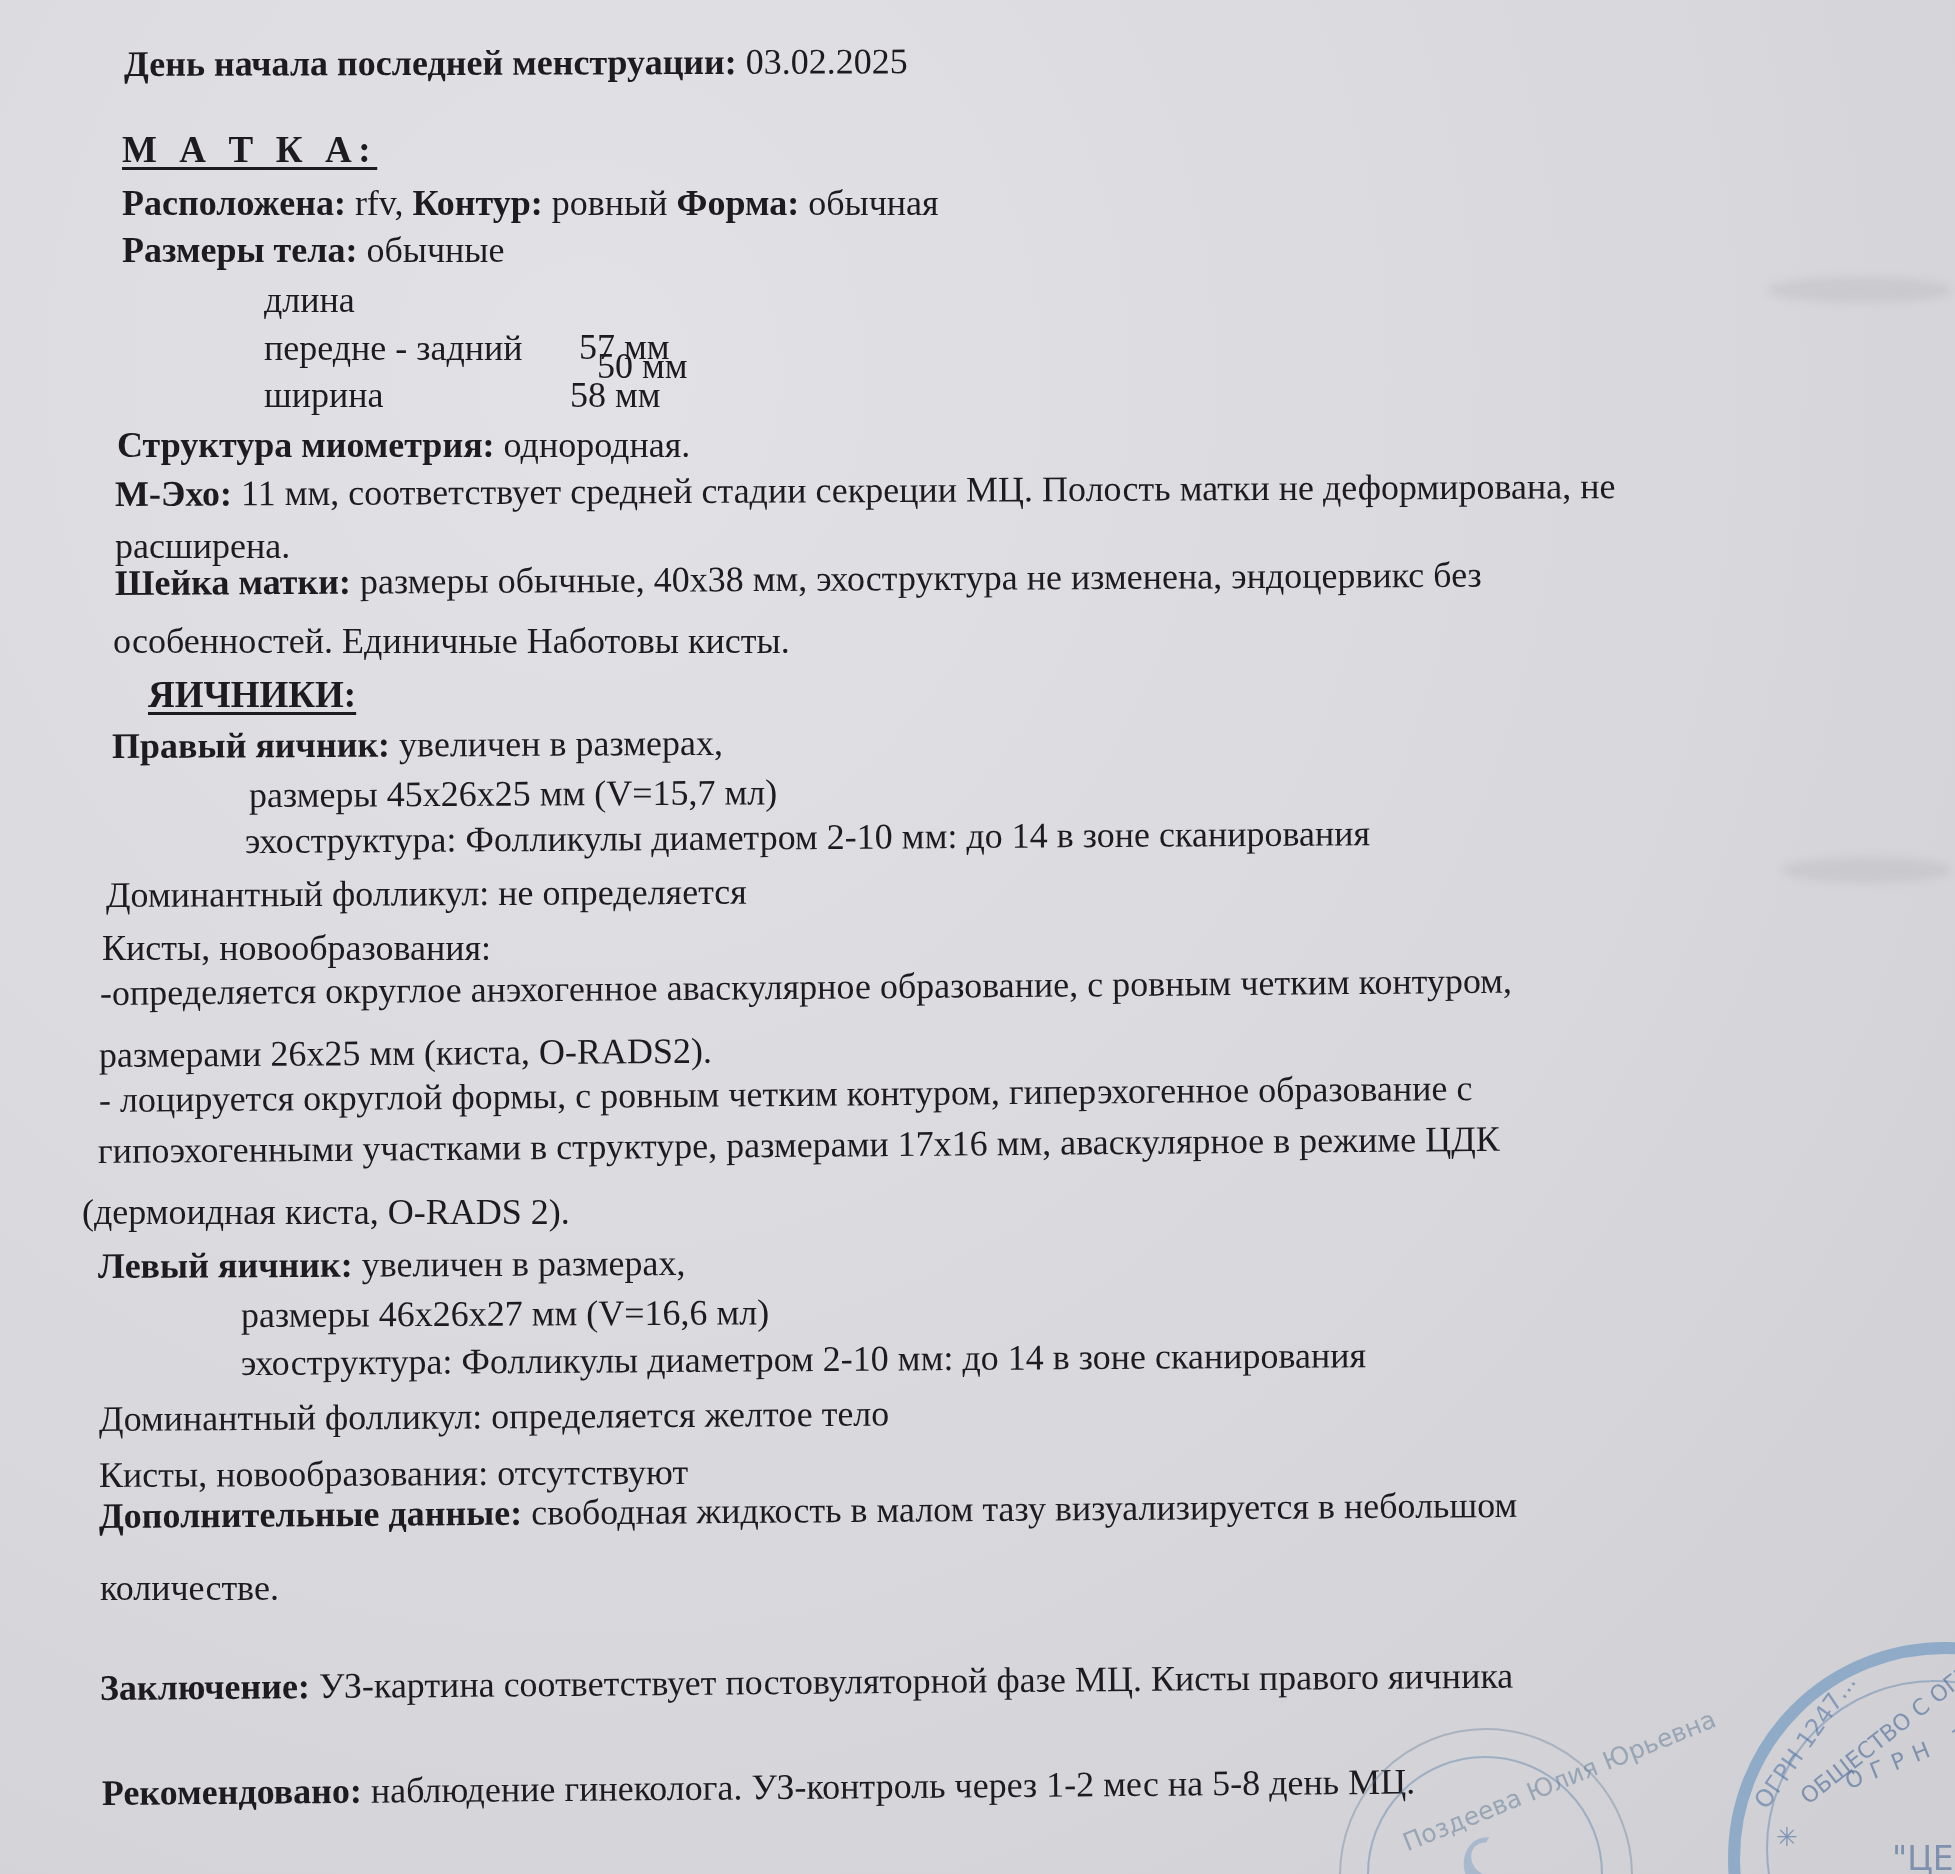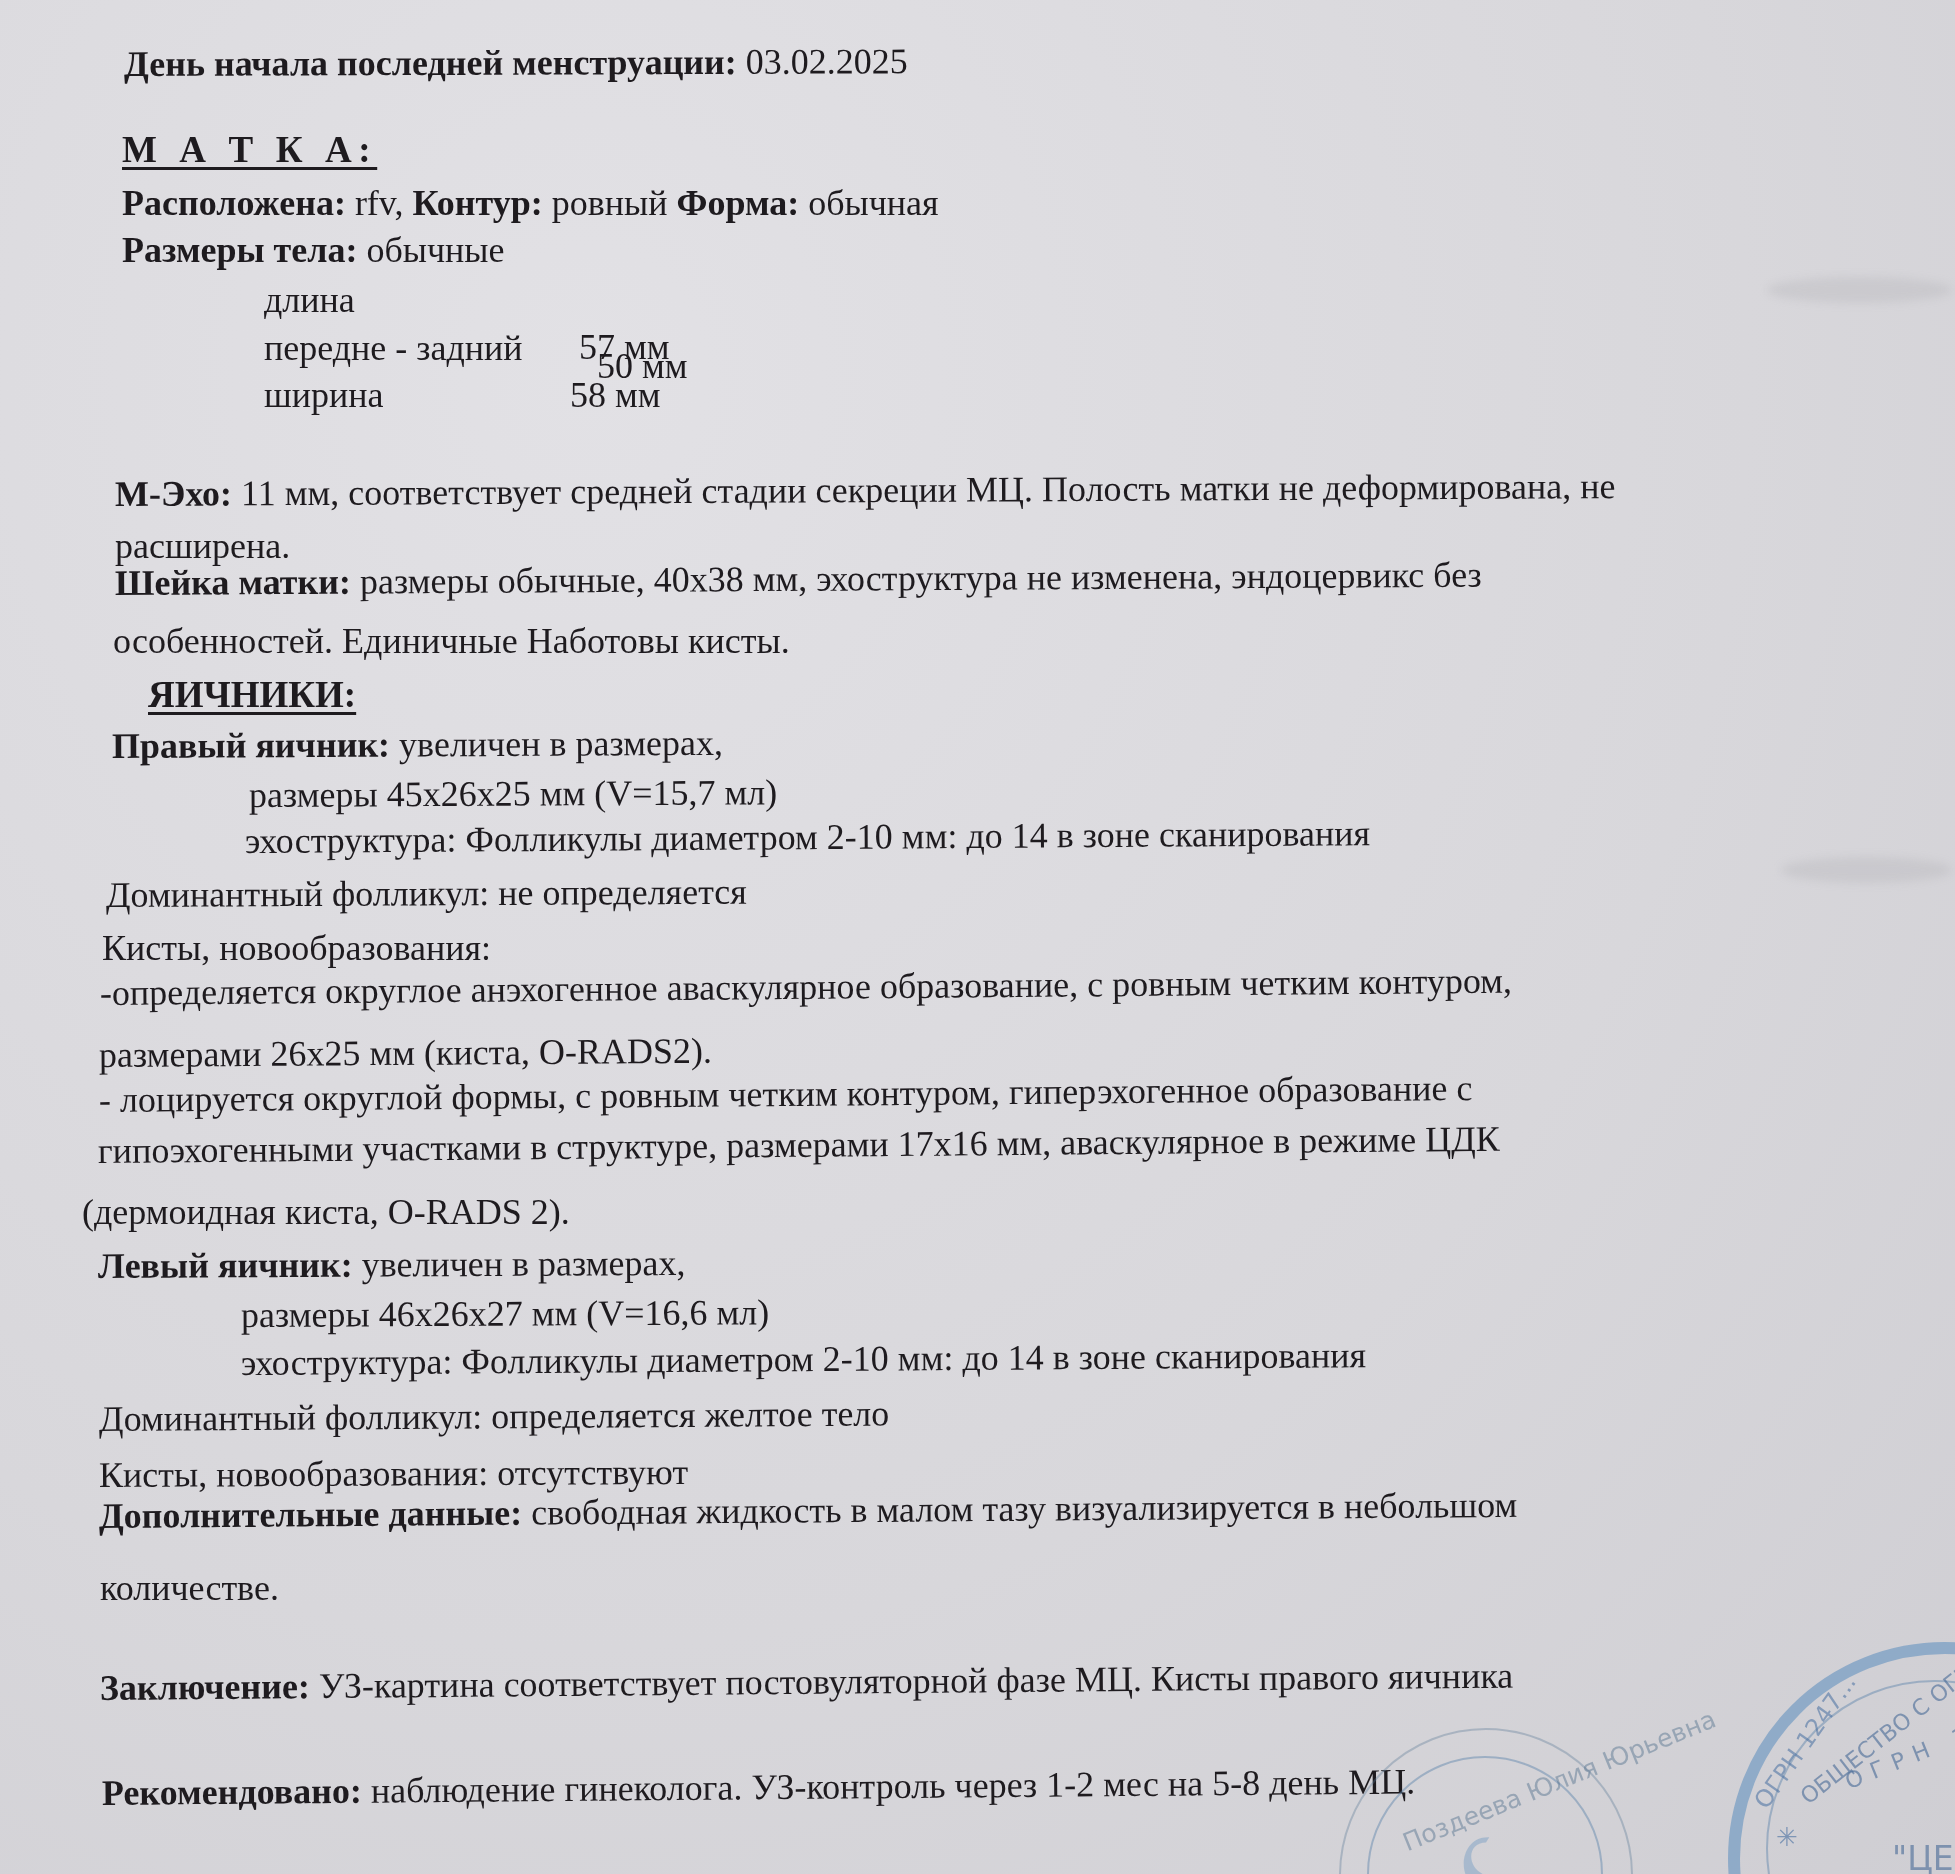--- a/index.html
+++ b/index.html
@@ -88,20 +88,23 @@
   <div class="line" style="left:264px;top:330px;text-align:center;">
     <span>передне - задний</span>
   </div>
   <div class="line" style="left:597px;top:348px;">50 мм</div>
 
   <div class="line" style="left:264px;top:377px;">
     <span>ширина</span>
   </div>
   <div class="line" style="left:570px;top:377px;">58 мм</div>
 
+  <div class="line" style="left:117px;top:427px;">
+    <span class="b">Структура миометрия:</span><span> однородная.</span>
+  </div>
 
   <div class="line" style="left:115px;top:476px;transform:rotate(-0.3deg);">
     <span class="b">М-Эхо:</span><span> 11 мм, соответствует средней стадии секреции МЦ. Полость матки не деформирована, не</span>
   </div>
   <div class="line" style="left:115px;top:528px;">расширена.</div>
 
   <div class="line" style="left:115px;top:565px;transform:rotate(-0.35deg);">
     <span class="b">Шейка матки:</span><span> размеры обычные, 40х38 мм, эхоструктура не изменена, эндоцервикс без</span>
   </div>
   <div class="line" style="left:113px;top:623px;">особенностей. Единичные Наботовы кисты.</div>

